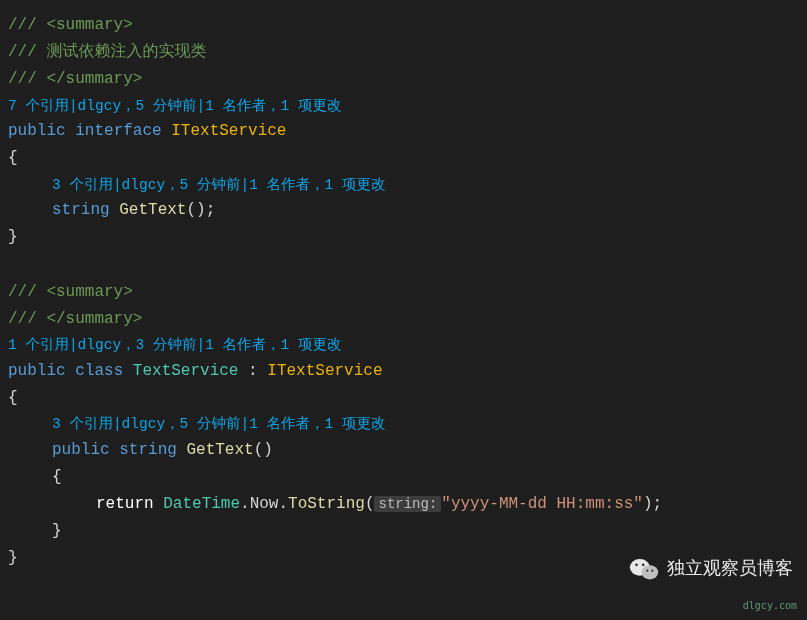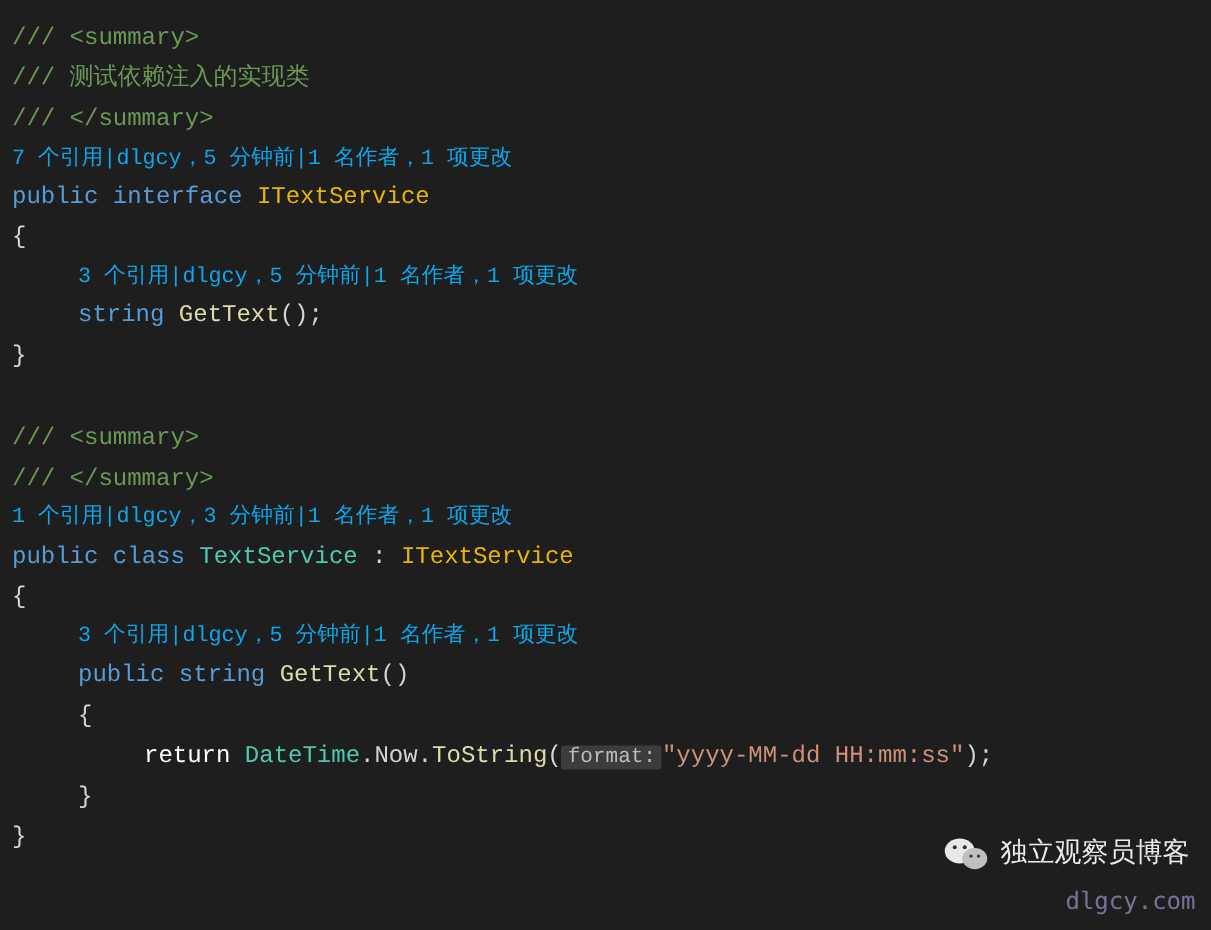--- a/index.html
+++ b/index.html
@@ -49,22 +49,22 @@
   .wm-icon {
     width: 30px;
     height: 26px;
     position: relative;
   }
   .wm-icon svg { display:block; }
   .footer-url {
     position: absolute;
     bottom: 6px;
     right: 10px;
-    color: #c4b5fd;
-    font-size: 16px;
+    color: #86efac;
+    font-size: 10px;
     font-family: Consolas, monospace;
     opacity: 0.55;
     text-align: right;
   }
   .spacer { height: 27px; }
 </style>
 </head>
 <body>
 
 <div>
@@ -82,21 +82,21 @@
   <div class="spacer"></div>
 
   <div class="code-line"><span class="comment">/// &lt;summary&gt;</span></div>
   <div class="code-line"><span class="comment">/// &lt;/summary&gt;</span></div>
   <div class="code-line codelens">1 个引用|dlgcy，3 分钟前|1 名作者，1 项更改</div>
   <div class="code-line"><span class="keyword">public</span> <span class="keyword">class</span> <span class="class">TextService</span><span class="punct"> : </span><span class="interface">ITextService</span></div>
   <div class="code-line brace">{</div>
   <div class="code-line codelens indent1">3 个引用|dlgcy，5 分钟前|1 名作者，1 项更改</div>
   <div class="code-line indent1"><span class="keyword">public</span> <span class="keyword">string</span> <span class="method">GetText</span><span class="punct">()</span></div>
   <div class="code-line brace indent1">{</div>
-  <div class="code-line indent2"><span class="purple-kw">return</span> <span class="class">DateTime</span><span class="punct">.</span><span class="punct">Now</span><span class="punct">.</span><span class="method">ToString</span><span class="punct">(</span><span class="hint-box">format:</span><span class="string">"yyyy-MM-dd HH:mm:ss"</span><span class="punct">);</span></div>
+  <div class="code-line indent2"><span class="purple-kw">return</span> <span class="class">DateTime</span><span class="punct">.</span><span class="punct">Now</span><span class="punct">.</span><span class="method">ToString</span><span class="punct">(</span><span class="hint-box">string:</span><span class="string">"yyyy-MM-dd HH:mm:ss"</span><span class="punct">);</span></div>
   <div class="code-line brace indent1">}</div>
   <div class="code-line brace">}</div>
 
 </div>
 
 <div class="watermark">
   <span class="wm-icon">
     <svg viewBox="0 0 36 30" width="30" height="26">
       <ellipse cx="13" cy="13" rx="12" ry="10" fill="#e8e8e8"></ellipse>
       <ellipse cx="25" cy="19" rx="10" ry="8.5" fill="#bfbfbf"></ellipse>

